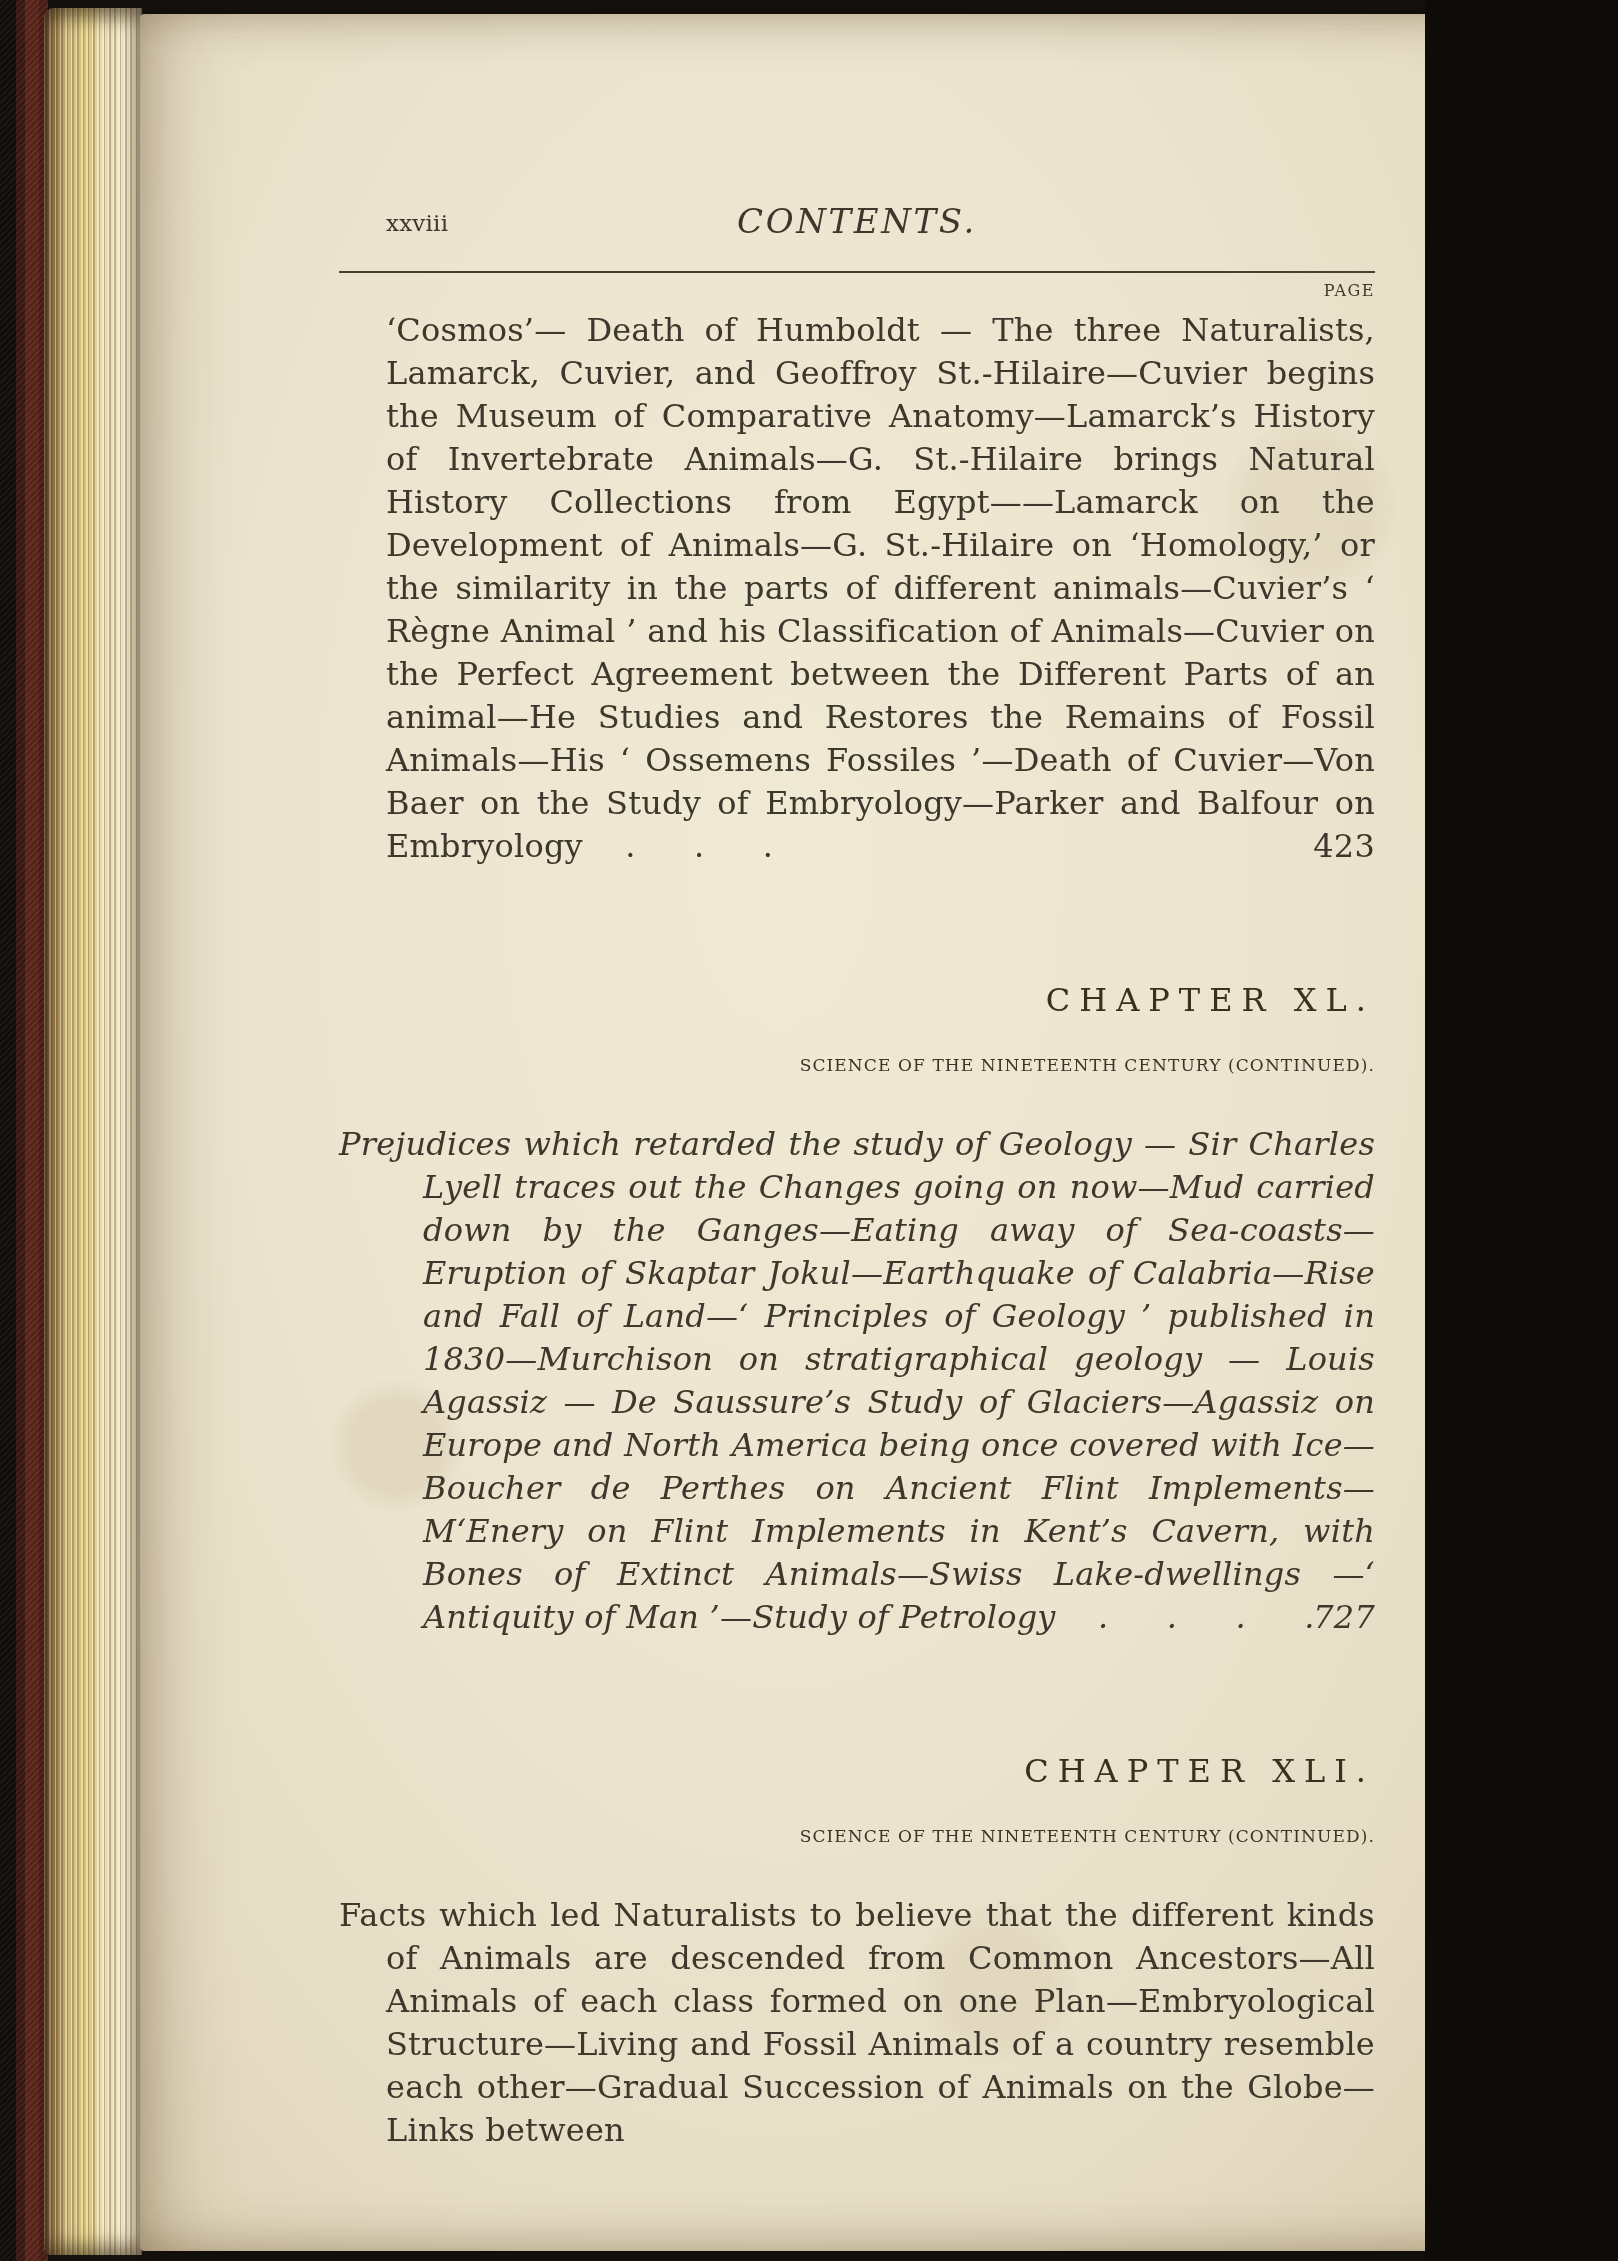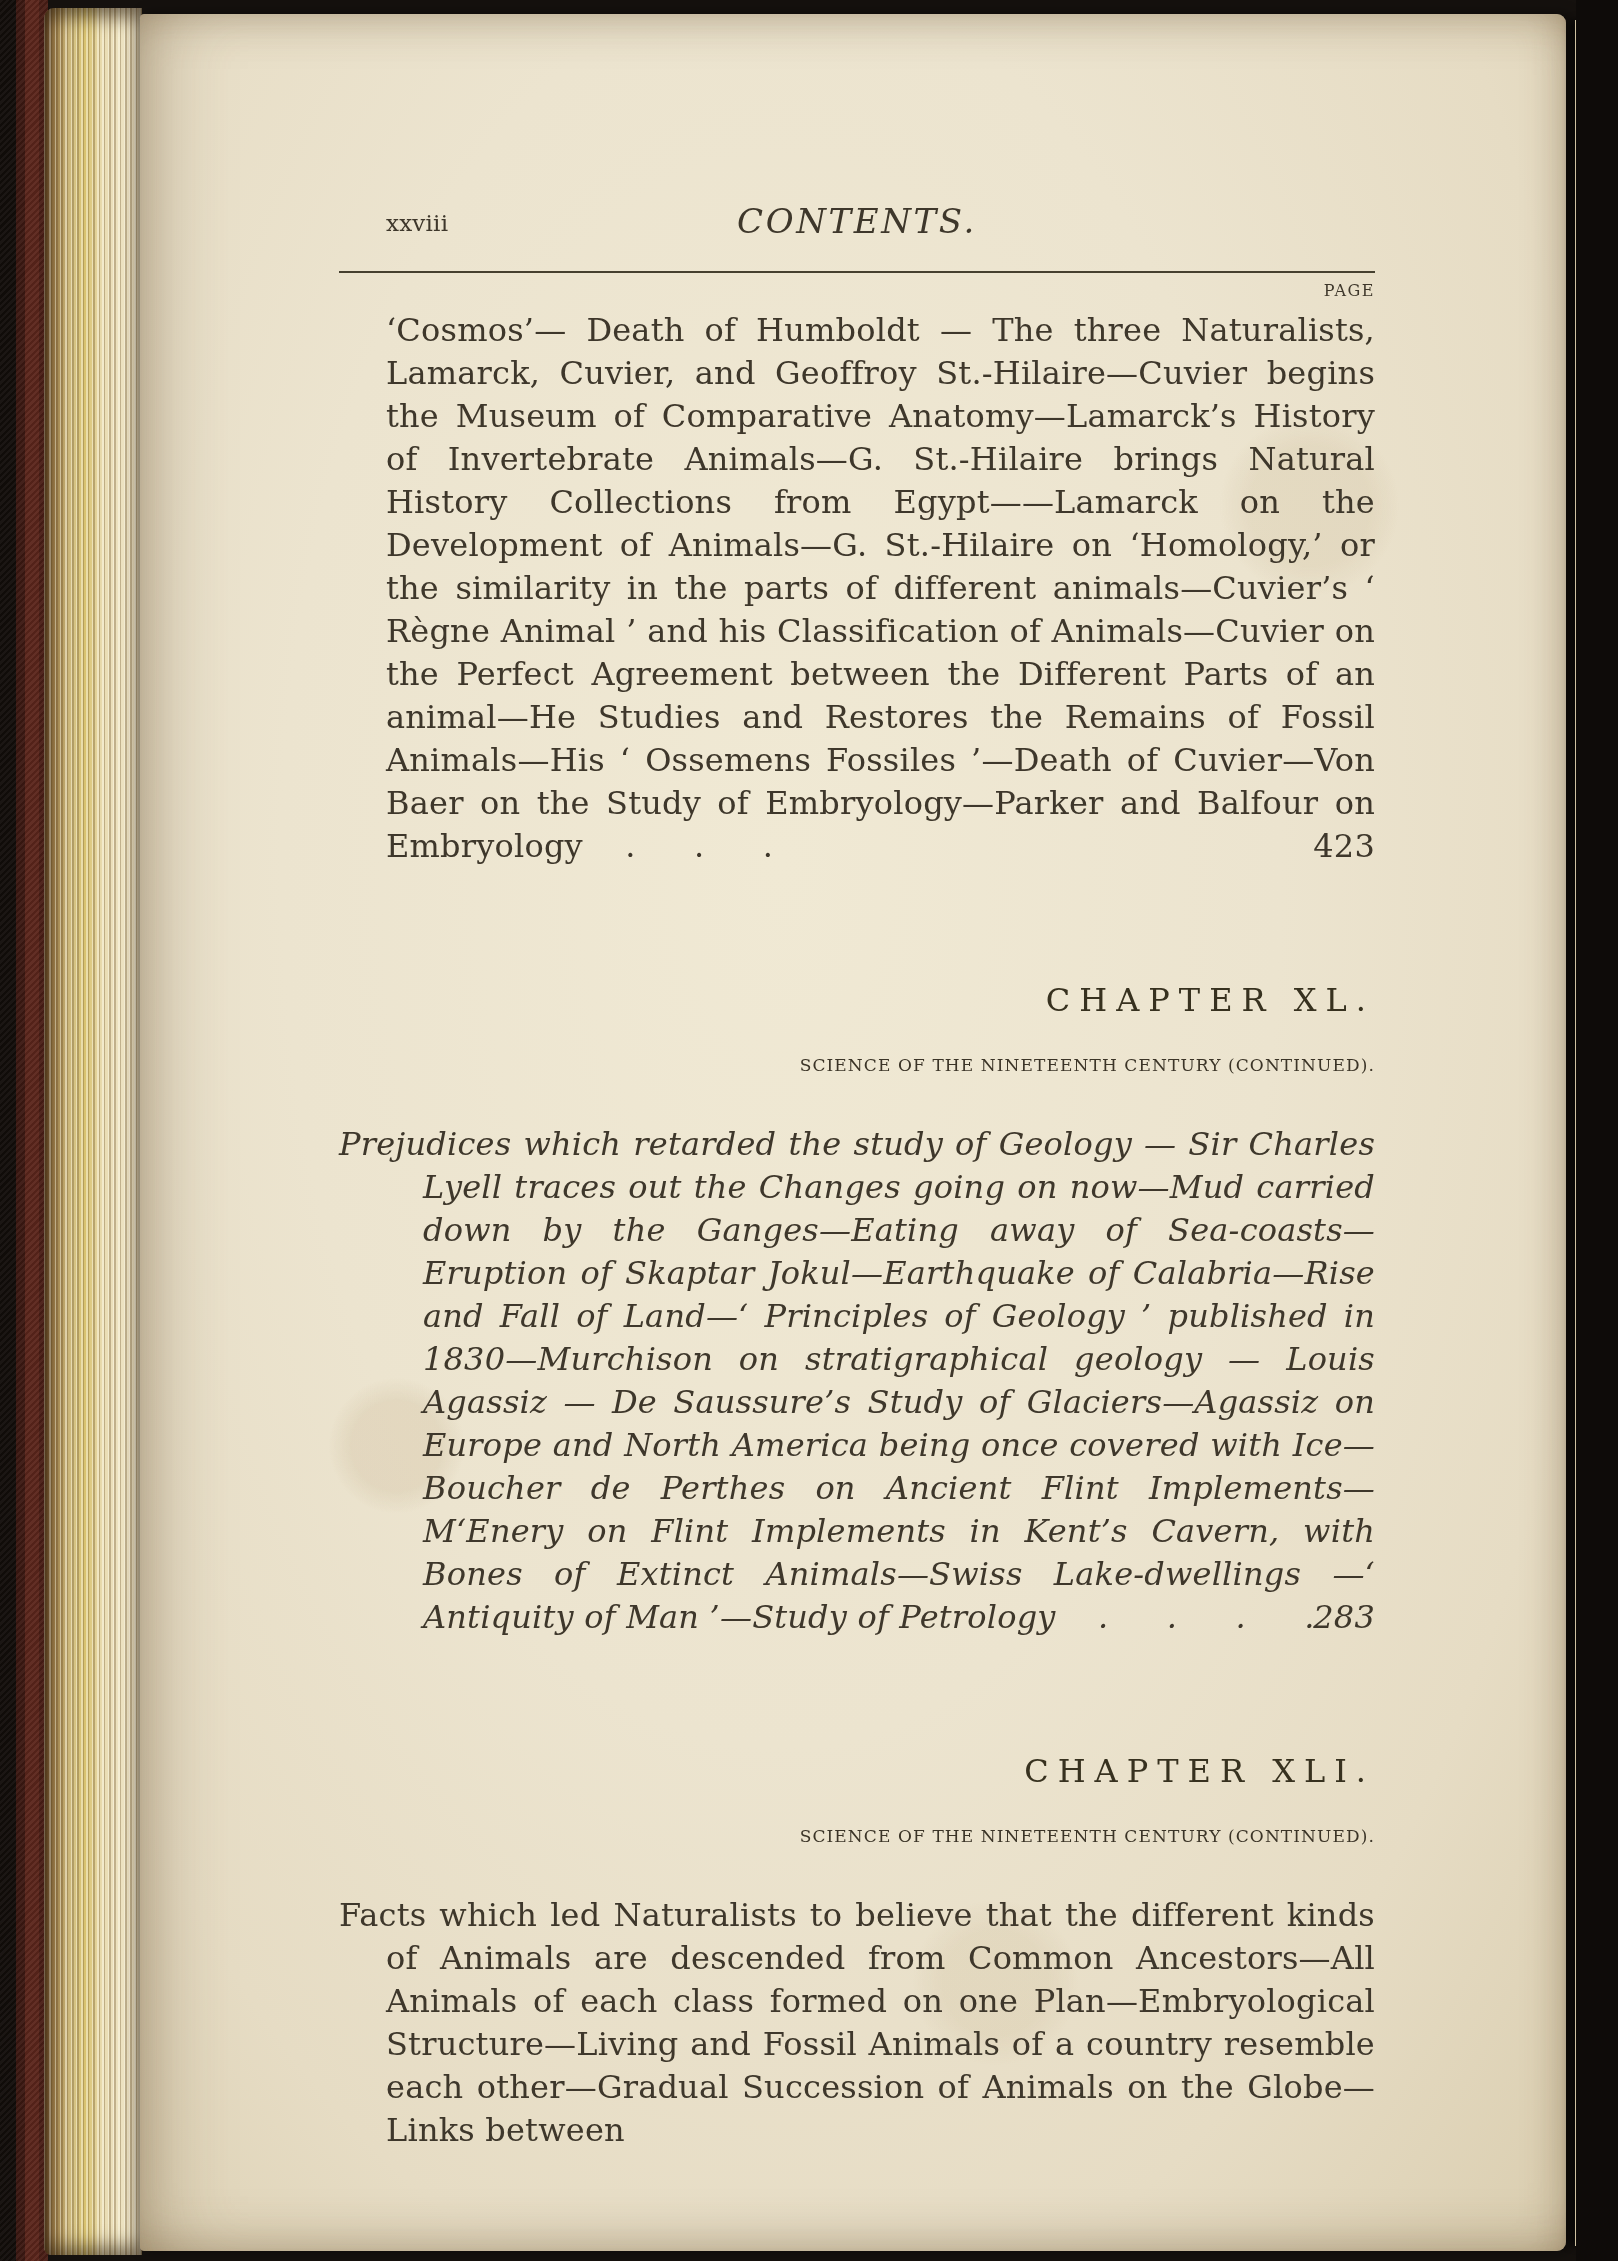--- a/index.html
+++ b/index.html
@@ -1,24 +1,25 @@
 <!DOCTYPE html>
 <html style="font-size:12px"><head>
 <meta charset="utf-8">
 <style>
   html, body { margin: 0; padding: 0; }
   body { background: #0e0b09; }
 
   .scene {
     position: relative;
-    width: 1576px;
+    width: 1417px;
     height: 2261px;
     background: #15110e;
     overflow: hidden;
     font-family: "DejaVu Serif", "Liberation Serif", serif;
+    padding-left: 8px;
   }
 
   
   .cover-left {
     position: absolute;
     left: 0; top: 0; bottom: 0;
     width: 48px;
     background:
       linear-gradient(90deg, #120d0a 0 16.5px, #3c1812 16.5px 25.5px, #5c261c 25.5px 39px, #4a1e16 39px 48px);
   }
@@ -184,21 +185,21 @@
       </p>
 
       <div class="chapter">
         <div class="chapter-title">CHAPTER XL.</div>
         <div class="chapter-sub">SCIENCE OF THE NINETEENTH CENTURY (CONTINUED).</div>
       </div>
 
       <p class="entry entry-hanging indent-lg">
         <span class="entry-text">Prejudices which retarded the study of Geology — Sir Charles Lyell traces out the Changes going on now—Mud carried down by the Ganges—Eating away of Sea-coasts—Eruption of Skaptar Jokul—Earthquake of Calabria—Rise and Fall of Land—‘ Principles of Geology ’ published in 1830—Murchison on stratigraphical geology — Louis Agassiz — De Saussure’s Study of Glaciers—Agassiz on Europe and North America being once covered with Ice—Boucher de Perthes on Ancient Flint Implements—M‘Enery on Flint Implements in Kent’s Cavern, with Bones of Extinct Animals—Swiss Lake-dwellings —‘ Antiquity of Man ’—Study of Petrology</span>
         <span class="leader">. . . .</span>
-        <span class="pagenum">283</span>
+        <span class="pagenum">727</span>
       </p>
 
       <div class="chapter">
         <div class="chapter-title">CHAPTER XLI.</div>
         <div class="chapter-sub">SCIENCE OF THE NINETEENTH CENTURY (CONTINUED).</div>
       </div>
 
       <p class="entry entry-hanging">
         <span class="entry-text">Facts which led Naturalists to believe that the different kinds of Animals are descended from Common Ancestors—All Animals of each class formed on one Plan—Embryological Structure—Living and Fossil Animals of a country resemble each other—Gradual Succession of Animals on the Globe—Links between</span>
         <span class="leader"></span>

